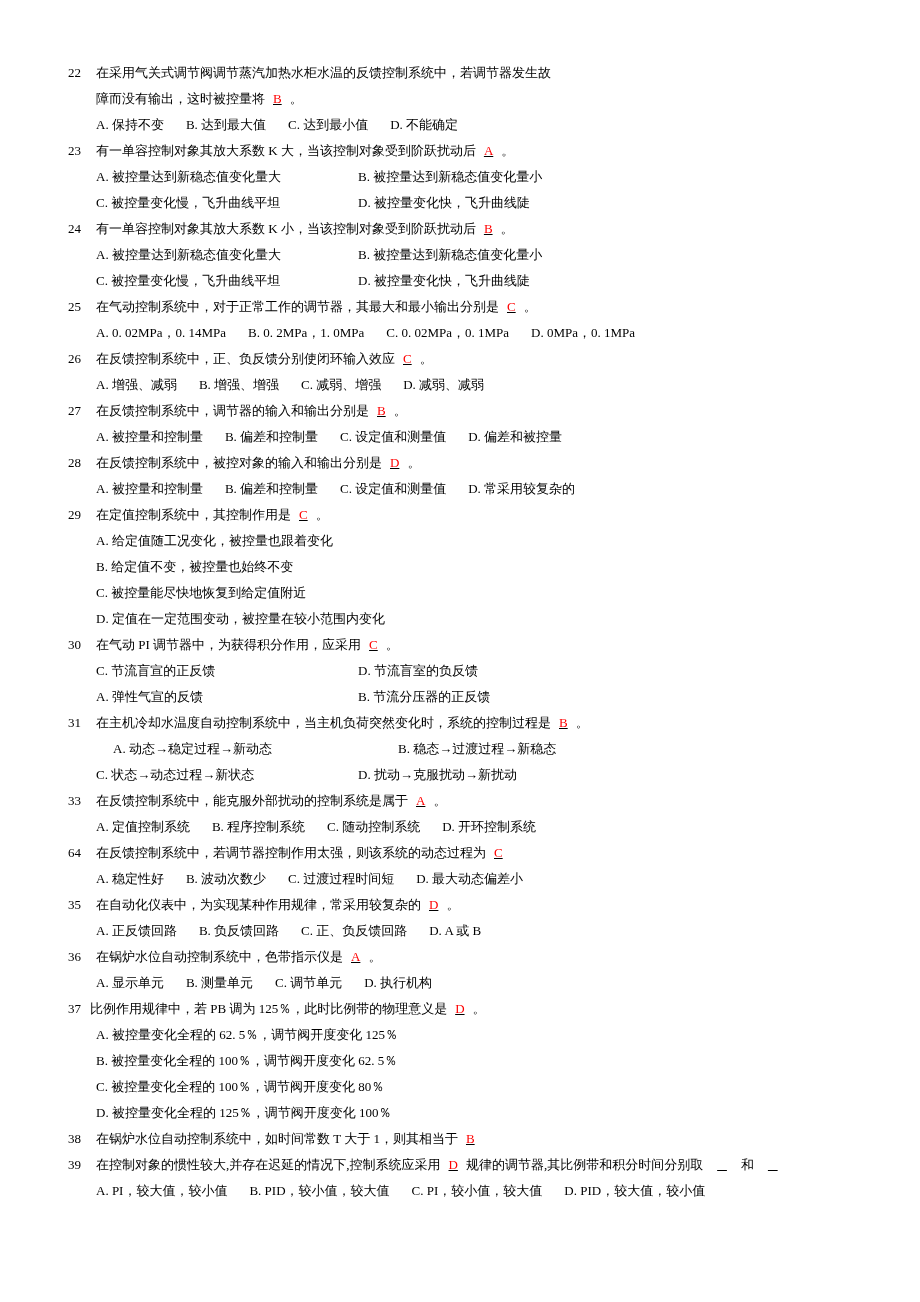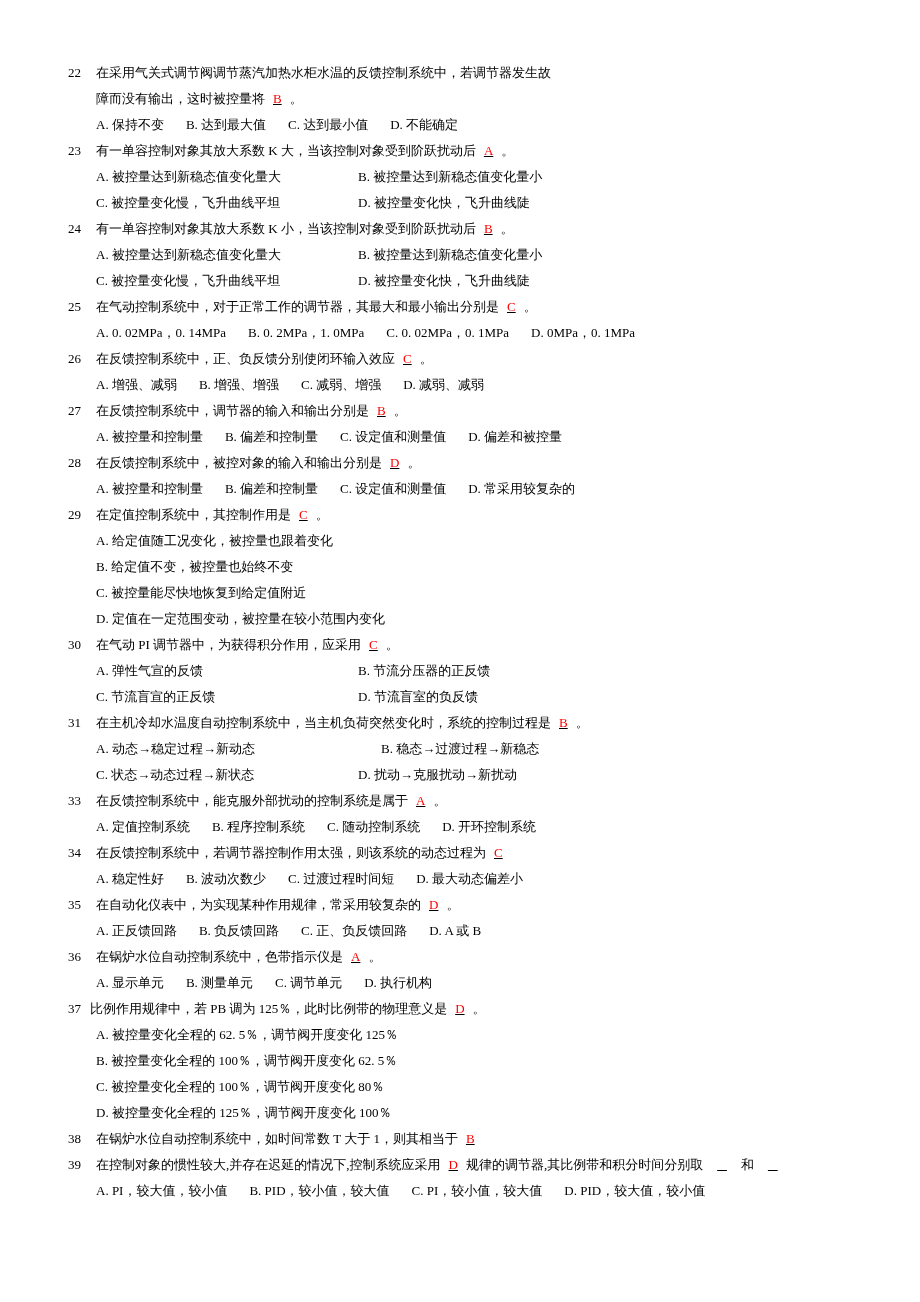--- a/index.html
+++ b/index.html
@@ -110,41 +110,41 @@
       <div class="indent opts"><span>A. 给定值随工况变化，被控量也跟着变化</span></div>
       <div class="indent opts"><span>B. 给定值不变，被控量也始终不变</span></div>
       <div class="indent opts"><span>C. 被控量能尽快地恢复到给定值附近</span></div>
       <div class="indent opts"><span>D. 定值在一定范围变动，被控量在较小范围内变化</span></div>
     </div>
     <div class="question">
       <div class="q-row">
         <span class="num">30</span>
         <span class="body"><span>在气动 PI 调节器中，为获得积分作用，应采用</span><span class="ans">C</span><span>。</span></span>
       </div>
+      <div class="indent opts"><span style="display: inline-block; min-width: 240px;">C. 节流盲宣的正反馈</span><span style="display: inline-block; min-width: 240px;">D. 节流盲室的负反馈</span></div>
       <div class="indent opts"><span style="display: inline-block; min-width: 240px;">A. 弹性气宣的反馈</span><span style="display: inline-block; min-width: 240px;">B. 节流分压器的正反馈</span></div>
-      <div class="indent opts"><span style="display: inline-block; min-width: 240px;">C. 节流盲宣的正反馈</span><span style="display: inline-block; min-width: 240px;">D. 节流盲室的负反馈</span></div>
     </div>
     <div class="question">
       <div class="q-row">
         <span class="num">31</span>
         <span class="body"><span>在主机冷却水温度自动控制系统中，当主机负荷突然变化时，系统的控制过程是</span><span class="ans">B</span><span>。</span></span>
       </div>
-      <div class="indent opts"><span style="display: inline-block; min-width: 240px;">A. 动态→稳定过程→新动态</span><span style="display: inline-block; min-width: 240px; margin-left: 23px;">B. 稳态→过渡过程→新稳态</span></div>
+      <div class="indent opts"><span style="display: inline-block; min-width: 240px; margin-left: 17px;">A. 动态→稳定过程→新动态</span><span style="display: inline-block; min-width: 240px; margin-left: 23px;">B. 稳态→过渡过程→新稳态</span></div>
       <div class="indent opts"><span style="display: inline-block; min-width: 240px;">C. 状态→动态过程→新状态</span><span style="display: inline-block; min-width: 240px;">D. 扰动→克服扰动→新扰动</span></div>
     </div>
     <div class="question">
       <div class="q-row">
         <span class="num">33</span>
         <span class="body"><span>在反馈控制系统中，能克服外部扰动的控制系统是属于</span><span class="ans">A</span><span>。</span></span>
       </div>
       <div class="indent opts"><span>A. 定值控制系统</span><span>B. 程序控制系统</span><span>C. 随动控制系统</span><span>D. 开环控制系统</span></div>
     </div>
     <div class="question">
       <div class="q-row">
-        <span class="num">34</span>
+        <span class="num">64</span>
         <span class="body"><span>在反馈控制系统中，若调节器控制作用太强，则该系统的动态过程为</span><span class="ans">C</span><span></span></span>
       </div>
       <div class="indent opts"><span>A. 稳定性好</span><span>B. 波动次数少</span><span>C. 过渡过程时间短</span><span>D. 最大动态偏差小</span></div>
     </div>
     <div class="question">
       <div class="q-row">
         <span class="num">35</span>
         <span class="body"><span>在自动化仪表中，为实现某种作用规律，常采用较复杂的</span><span class="ans">D</span><span>。</span></span>
       </div>
       <div class="indent opts"><span>A. 正反馈回路</span><span>B. 负反馈回路</span><span>C. 正、负反馈回路</span><span>D. A 或 B</span></div>

